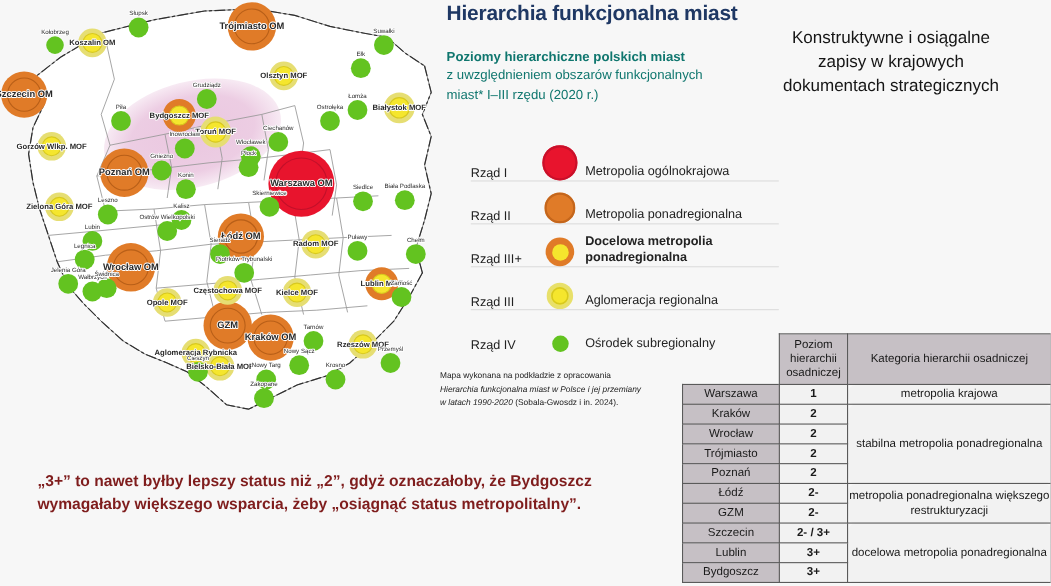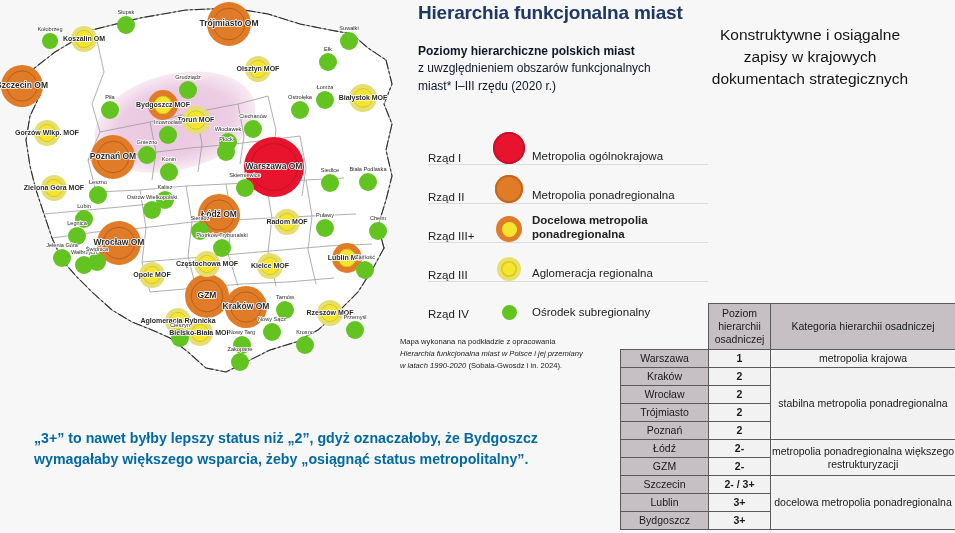--- a/index.html
+++ b/index.html
@@ -34,35 +34,35 @@
     stroke-width: 1.6px;
     stroke-linejoin: round;
   }
   .lbl-major { font-size: 8.5px; font-weight: bold; }
   .lbl-mid   { font-size: 7px; font-weight: bold; }
   .lbl-small { font-size: 5.6px; font-weight: normal; }
 
   
   #title-block {
     position: absolute;
-    left: 418px;
+    left: 406px;
     top: 2px;
     width: 290px;
   }
   #map-title {
     font-size: 19px;
     font-weight: bold;
     color: #1f3864;
     letter-spacing: -0.2px;
     line-height: 1.15;
   }
   #subtitle-block {
     margin-top: 19px;
     font-size: 12px;
-    color: #0f172a;
+    color: #0f766e;
     line-height: 1.45;
     width: 280px;
   }
   #subtitle-block .sub-strong { font-weight: bold; }
 
   #legend {
     position: absolute;
     left: 428px;
     top: 126px;
     width: 280px;
@@ -128,21 +128,21 @@
 
   
   #caption {
     position: absolute;
     left: 34px;
     top: 428px;
     width: 590px;
     font-size: 14.2px;
     font-weight: bold;
     line-height: 1.5;
-    color: #0369a1;
+    color: #7f1d1d;
   }
 
   
   #hierarchy-table-wrap {
     position: absolute;
     left: 620px;
     top: 303px;
     width: 335px;
   }
   table.hier {

